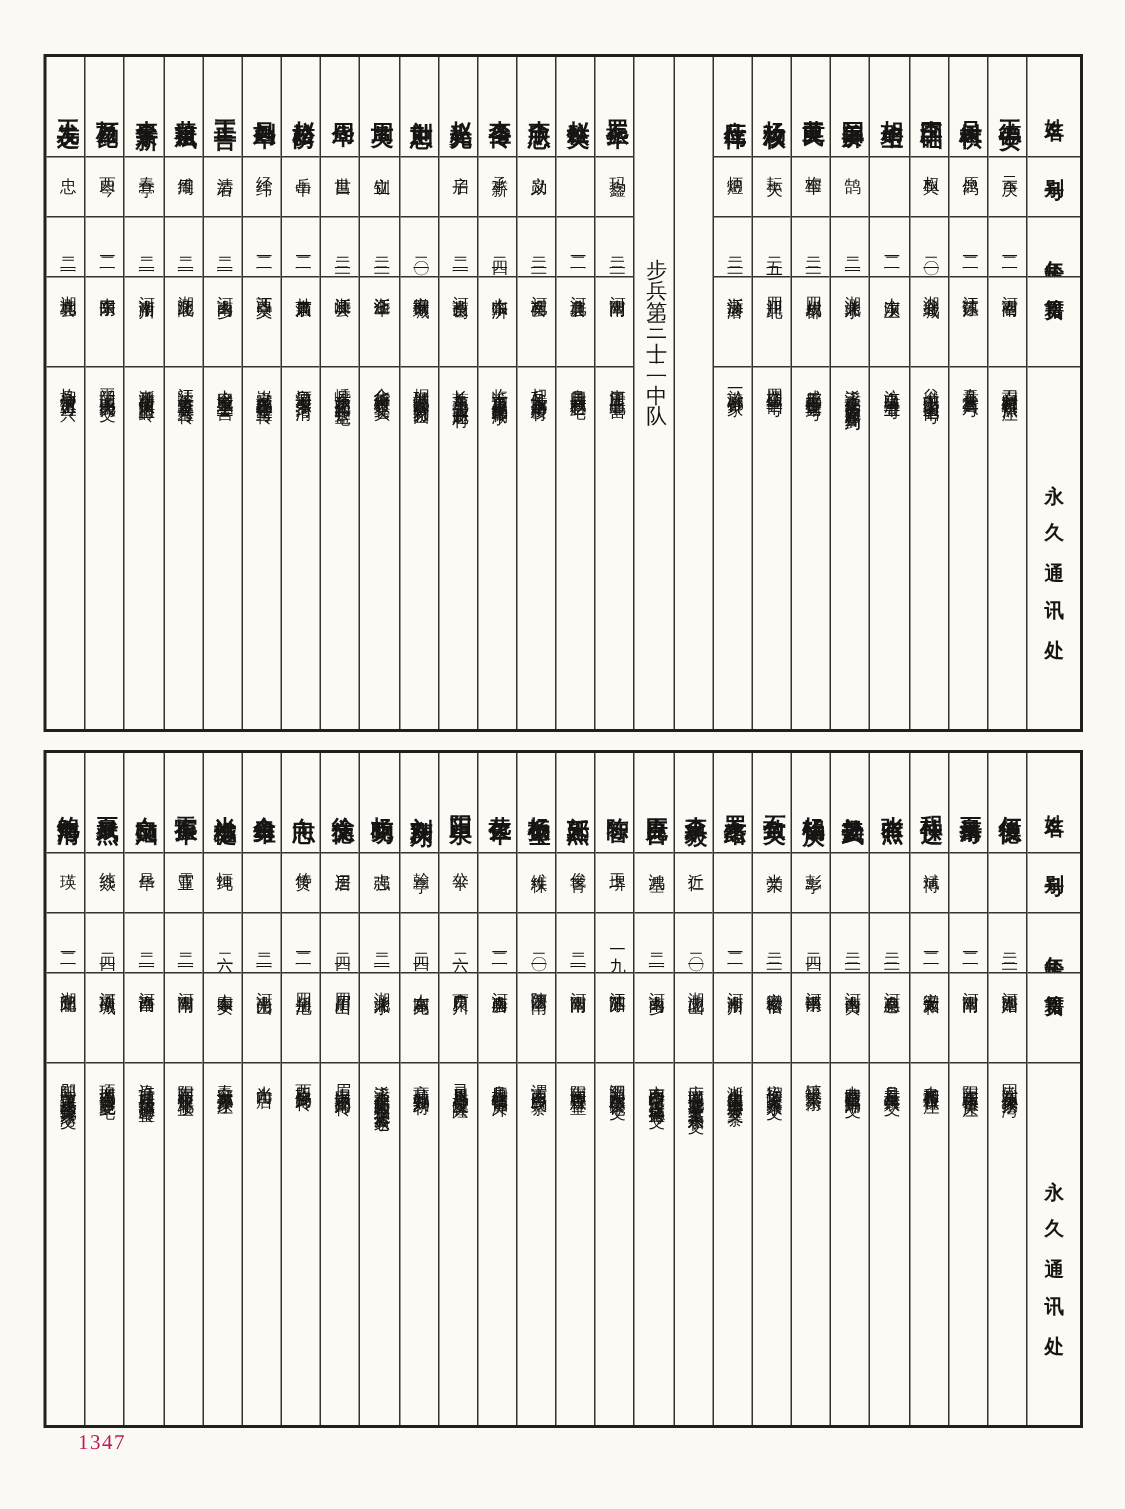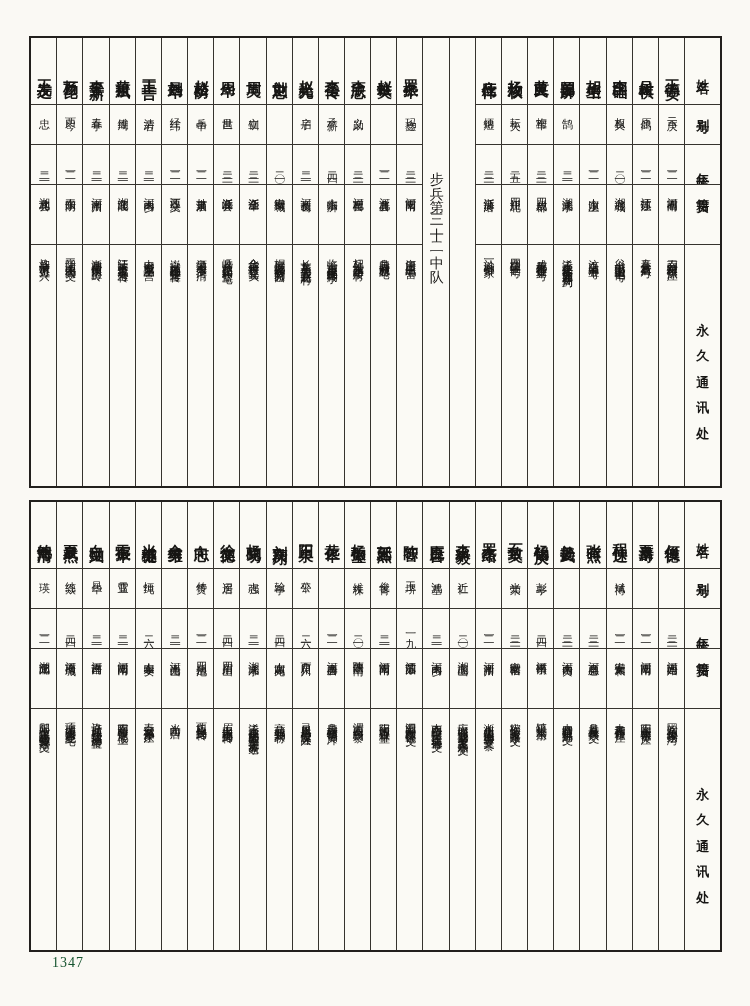--- a/index.html
+++ b/index.html
@@ -58,21 +58,21 @@
   .cell-full{
     flex:1;display:flex;justify-content:center;align-items:center;
     box-sizing:border-box;
   }
   .title-col .vtext{
     font-size:14px;font-weight:normal;letter-spacing:14px;
     padding-bottom:90px;
   }
   .page-number{
     position:absolute;left:52px;top:955px;
-    font-size:14px;letter-spacing:1px;color:#14532d;
+    font-size:14px;letter-spacing:1px;color:#be185d;
     font-family:"Liberation Serif","DejaVu Serif",serif;
   }
 </style>
 </head>
 <body>
 
 <div class="page">
   <div class="roster" id="top-roster">
       <div class="col header-col">
         <div class="cell cell-name">

